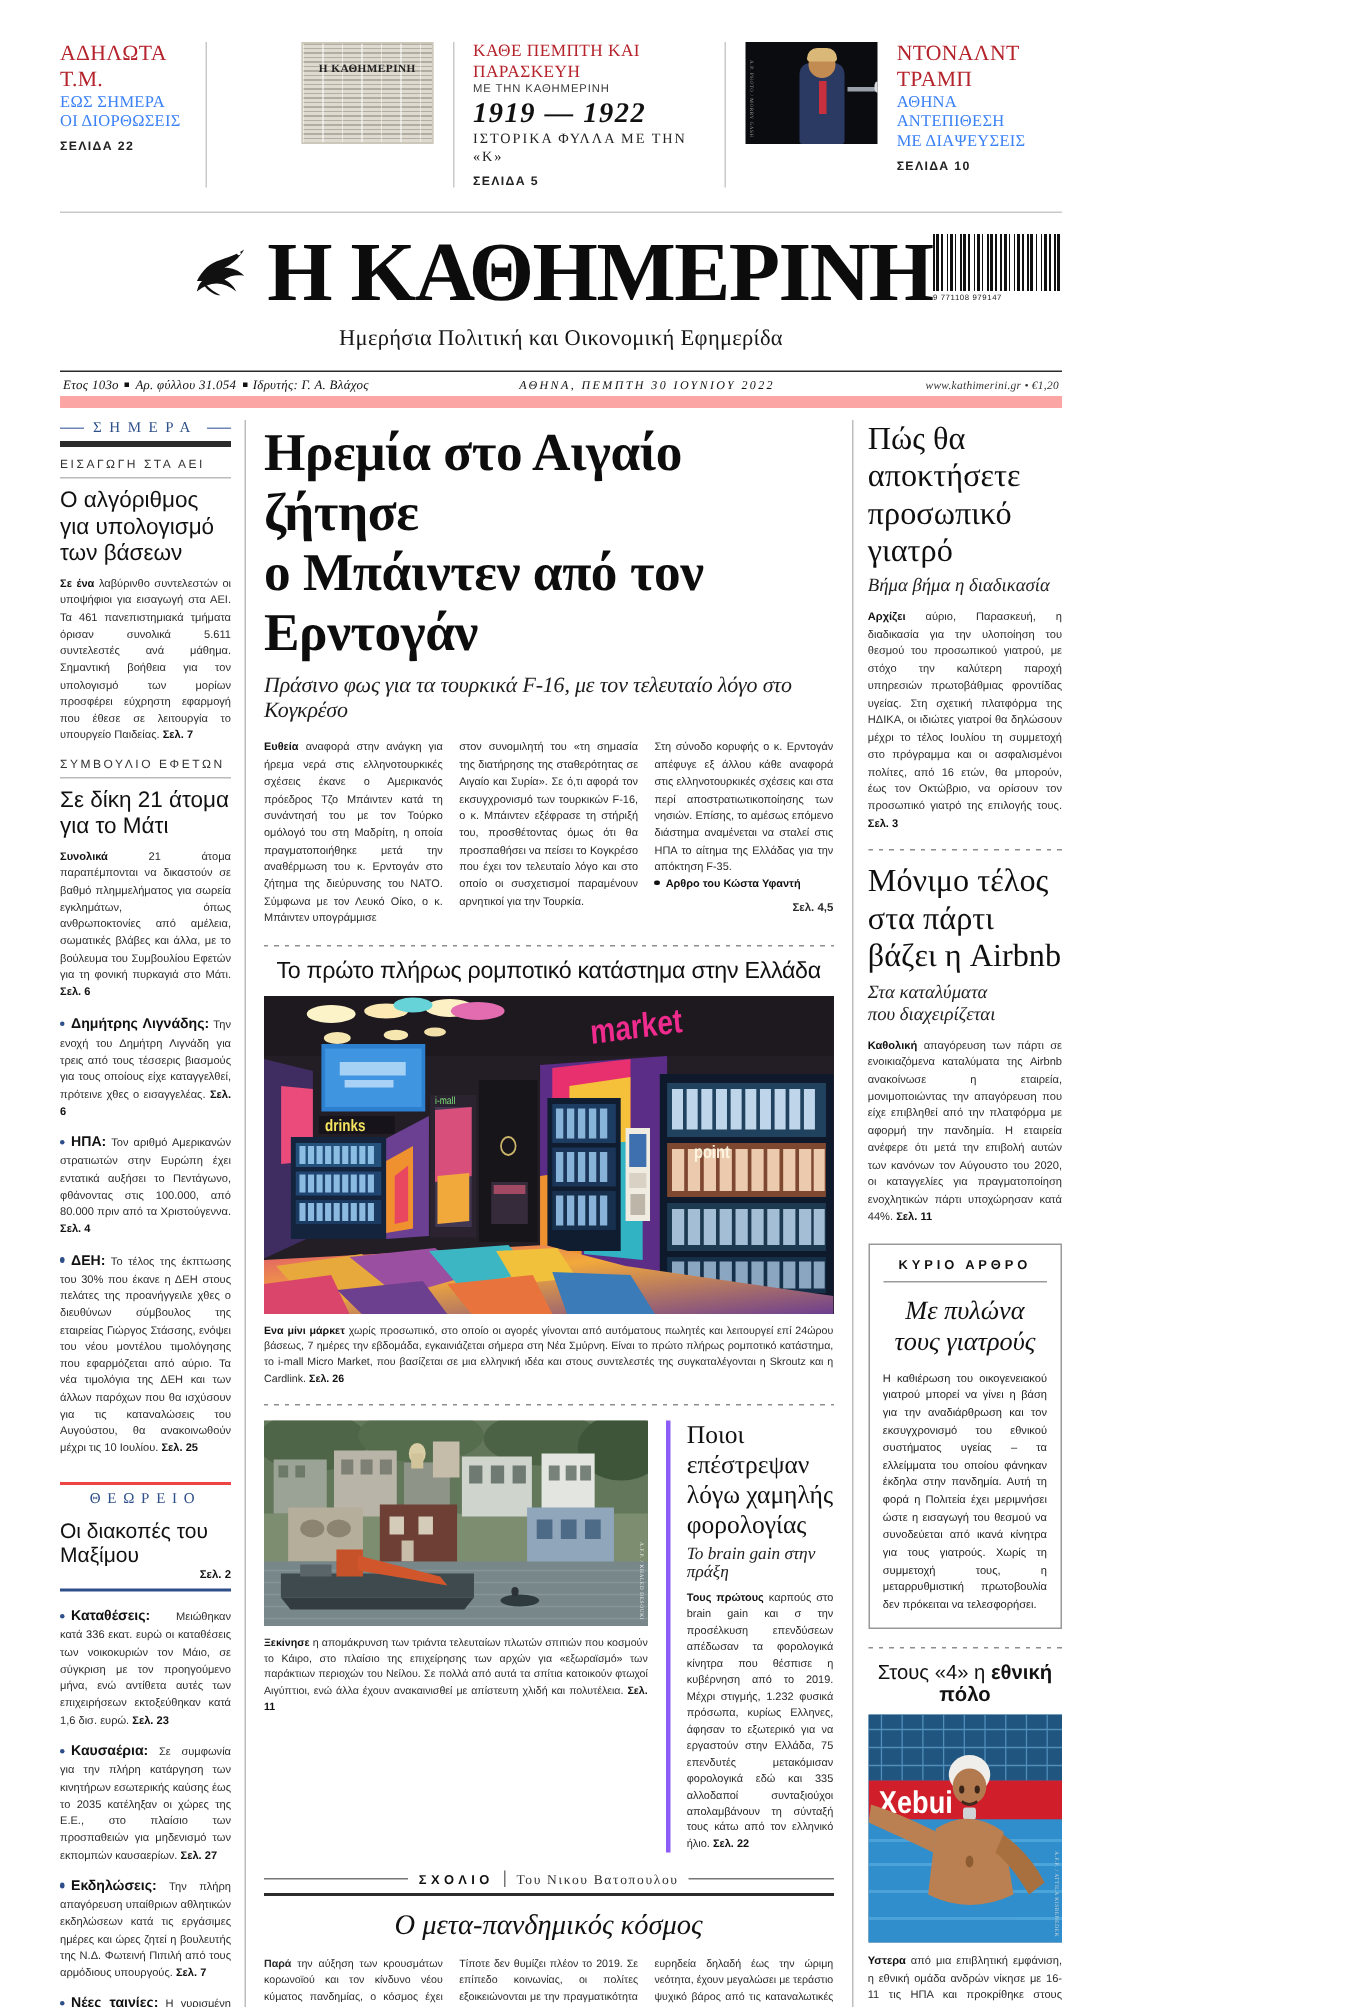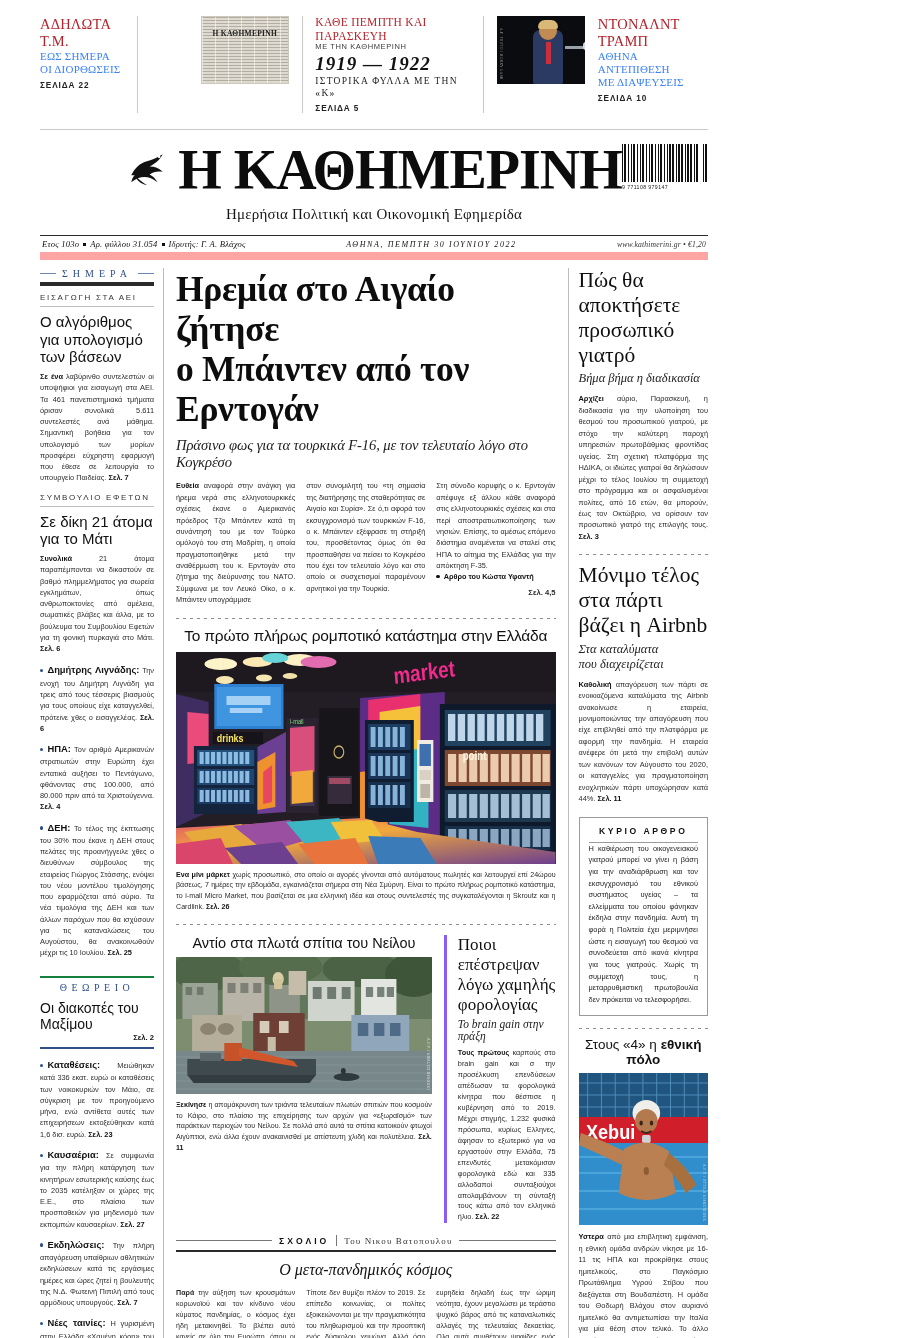--- a/index.html
+++ b/index.html
@@ -3,21 +3,21 @@
 <meta charset="utf-8">
 <style>
   * { box-sizing: border-box; }
   html, body { margin:0; padding:0; background:#fff; }
   body {
     width:900px; height:1338px;
     font-family:"Liberation Serif", serif;
     color:#111; overflow:hidden;
     -webkit-font-smoothing:antialiased;
   }
-  .page { width:748px; height:1338px; position:relative; background:#ffffff; padding:0 40px; }
+  .page { width:748px; height:1338px; position:relative; background:#ffffff; padding:12px 40px; }
 
   
   .promo { display:flex; align-items:flex-start; padding:16px 0 10px; gap:0; }
   .promo-cell { display:flex; align-items:flex-start; }
   .promo-txt { line-height:1.18; }
   .promo-red { color:#b5232c; font-size:14.5px; letter-spacing:.2px; }
   .promo-blk { color:#3b82f6; font-size:11px; letter-spacing:.2px; }
   .promo-page { font-size:8.2px; letter-spacing:.9px; color:#222; font-weight:bold; margin-top:5px; font-family:"Liberation Sans",sans-serif;}
   .vdiv { width:1px; background:#c9c9c9; align-self:stretch; margin:0 13px; }
   .promo-small { font-size:7.5px; letter-spacing:.6px; color:#3b3b3b; font-family:"Liberation Sans",sans-serif; text-transform:uppercase;}
@@ -82,21 +82,21 @@
   .lhead { font-family:"Liberation Sans",sans-serif; font-size:15px; line-height:1.15; color:#111; font-weight:normal; margin:0 0 6px;}
   .ltext { font-family:"Liberation Sans",sans-serif; font-size:7.4px; line-height:1.52; color:#2b2b2b; text-align:justify; margin:0 0 9px;}
   .ltext b { color:#111; }
   .ref { font-weight:bold; color:#111; }
 
   .bullet-item { font-family:"Liberation Sans",sans-serif; font-size:7.4px; line-height:1.52; color:#2b2b2b; text-align:justify; margin:0 0 8px; }
   .bullet-item .bname { font-weight:bold; font-size:9.4px; color:#111; }
   .dot { display:inline-block; width:3.4px; height:3.4px; border-radius:50%; background:#2e4f8a; margin:0 4px 1.5px 0; vertical-align:middle;}
 
   .theoreio-box { margin:10px 0 2px; }
-  .theo-title { text-align:center; font-size:10px; letter-spacing:4.5px; color:#2e4f8a; padding:4px 0 5px; border-top:2px solid #15803d;margin-top:17px;}
+  .theo-title { text-align:center; font-size:10px; letter-spacing:4.5px; color:#2e4f8a; padding:4px 0 5px; border-top:2px solid #ef4444;margin-top:17px;}
   .theo-head { font-family:"Liberation Sans",sans-serif; font-size:14px; line-height:1.2; color:#111; margin:2px 0 0;}
   .theo-ref { text-align:right; font-family:"Liberation Sans",sans-serif; font-size:7.6px; font-weight:bold; }
   .theo-rule { height:2px; background:#2e4f8a; margin:5px 0 9px;}
 
   
   .mainhead { font-family:"Liberation Serif",serif; font-size:35.5px; line-height:1.12; color:#0d0d0d; margin:2px 0 0; letter-spacing:-.3px;}
   .mainsub { font-family:"Liberation Serif",serif; font-style:italic; font-size:14.6px; color:#1c1c1c; margin:8px 0 9px; letter-spacing:-.1px;}
   .lede { display:flex; gap:11px; }
   .lede p { font-family:"Liberation Sans",sans-serif; font-size:7.3px; line-height:1.56; text-align:justify; color:#2a2a2a; margin:0; flex:1;}
   .lede b { color:#111; }
@@ -116,21 +116,21 @@
   .nile-title { text-align:center; font-family:"Liberation Sans",sans-serif; font-size:14.5px; color:#111; margin:0 0 6px;}
   .nile-photo { width:100%; height:137px; position:relative; overflow:hidden; background:#6d7f6a;}
   .taxhead { font-family:"Liberation Serif",serif; font-size:17px; line-height:1.18; color:#111; margin:0 0 3px;}
   .taxsub { font-family:"Liberation Serif",serif; font-style:italic; font-size:11.5px; color:#222; margin:0 0 6px;}
 
   
   .scholio-bar { display:flex; align-items:center; gap:7px; margin:12px 0 0; }
   .scholio-rule { height:2px; background:#2b2b2b; margin:4px 0 9px;}
   .scholio-lbl { font-family:"Liberation Sans",sans-serif; font-size:8.6px; font-weight:bold; letter-spacing:3px; color:#111;}
   .scholio-by { font-family:"Liberation Serif",serif; font-size:9px; letter-spacing:1.1px; color:#333;}
-  .scholio-title { text-align:center; font-family:"Liberation Serif",serif; font-style:italic; font-size:16px; color:#111; margin:2px 0 9px;}
+  .scholio-title { text-align:center; font-family:"Liberation Serif",serif; font-style:italic; font-size:19px; color:#111; margin:2px 0 9px;}
   .scholio-cols { display:flex; gap:11px; }
   .scholio-cols p { font-family:"Liberation Sans",sans-serif; font-size:7.1px; line-height:1.55; text-align:justify; color:#2a2a2a; margin:0 0 5px; }
   .scholio-cols .cc { flex:1; }
 
   
   .rhead { font-family:"Liberation Serif",serif; font-size:21.5px; line-height:1.15; color:#0f0f0f; margin:0 0 4px;}
   .rsub { font-family:"Liberation Serif",serif; font-style:italic; font-size:12.5px; color:#222; margin:0 0 7px;}
   .rtext { font-family:"Liberation Sans",sans-serif; font-size:7.4px; line-height:1.55; text-align:justify; color:#2b2b2b; margin:0;}
   .rtext b { color:#111; }
 
@@ -480,21 +480,20 @@
           <polygon points="236,184 300,186 320,212 248,212" fill="#3b7bb8"></polygon>
         </svg>
       </div>
 
       <p class="caption"><b>Ενα μίνι μάρκετ</b><span> χωρίς προσωπικό, στο οποίο οι αγορές γίνονται από αυτόματους πωλητές και λειτουργεί επί 24ώρου βάσεως, 7 ημέρες την εβδομάδα, εγκαινιάζεται σήμερα στη Νέα Σμύρνη. Είναι το πρώτο πλήρως ρομποτικό κατάστημα, το i-mall Micro Market, που βασίζεται σε μια ελληνική ιδέα και στους συντελεστές της συγκαταλέγονται η Skroutz και η Cardlink.</span> <span class="ref">Σελ. 26</span></p>
 
       <div class="dotrule"></div>
 
       <div class="two-col">
         <div class="nile-col">
-          <div class="nile-title">Αντίο στα πλωτά σπίτια του Νείλου</div>
           <div class="nile-photo">
             <svg viewBox="0 0 318 137" width="100%" height="137" preserveAspectRatio="none" aria-hidden="true">
               <rect width="318" height="137" fill="#7d8d6f"></rect>
 
               <rect x="0" y="0" width="318" height="62" fill="#63775a"></rect>
               <ellipse cx="40" cy="14" rx="46" ry="20" fill="#4f6547"></ellipse>
               <ellipse cx="130" cy="10" rx="52" ry="18" fill="#556c4d"></ellipse>
               <ellipse cx="230" cy="12" rx="48" ry="18" fill="#4c6245"></ellipse>
               <ellipse cx="296" cy="18" rx="36" ry="22" fill="#3f5539"></ellipse>
 
@@ -600,20 +599,21 @@
         <div class="rhead">Μόνιμο τέλος στα πάρτι βάζει η Airbnb</div>
         <div class="rsub">
           <span>Στα καταλύματα</span><br>
           <span>που διαχειρίζεται</span>
         </div>
         <p class="rtext"><b>Καθολική</b><span> απαγόρευση των πάρτι σε ενοικιαζόμενα καταλύματα της Airbnb ανακοίνωσε η εταιρεία, μονιμοποιώντας την απαγόρευση που είχε επιβληθεί από την πλατφόρμα με αφορμή την πανδημία. Η εταιρεία ανέφερε ότι μετά την επιβολή αυτών των κανόνων τον Αύγουστο του 2020, οι καταγγελίες για πραγματοποίηση ενοχλητικών πάρτι υποχώρησαν κατά 44%.</span> <span class="ref">Σελ. 11</span></p>
       </div>
 
       <div class="editorial-box">
         <div class="ed-label">ΚΥΡΙΟ ΑΡΘΡΟ</div>
+        <div class="ed-title">Με πυλώνα τους γιατρούς</div>
         <p class="ed-text">Η καθιέρωση του οικογενειακού γιατρού μπορεί να γίνει η βάση για την αναδιάρθρωση και τον εκσυγχρονισμό του εθνικού συστήματος υγείας – τα ελλείμματα του οποίου φάνηκαν έκδηλα στην πανδημία. Αυτή τη φορά η Πολιτεία έχει μεριμνήσει ώστε η εισαγωγή του θεσμού να συνοδεύεται από ικανά κίνητρα για τους γιατρούς. Χωρίς τη συμμετοχή τους, η μεταρρυθμιστική πρωτοβουλία δεν πρόκειται να τελεσφορήσει.</p>
       </div>
 
       <div class="dotrule"></div>
 
       <div>
         <div class="polo-title"><span>Στους «4» η </span><b>εθνική πόλο</b></div>
         <div class="polo-photo">
           <svg viewBox="0 0 150 152" width="100%" height="152" preserveAspectRatio="none" aria-hidden="true">
             <rect width="150" height="152" fill="#2a7fc0"></rect>

